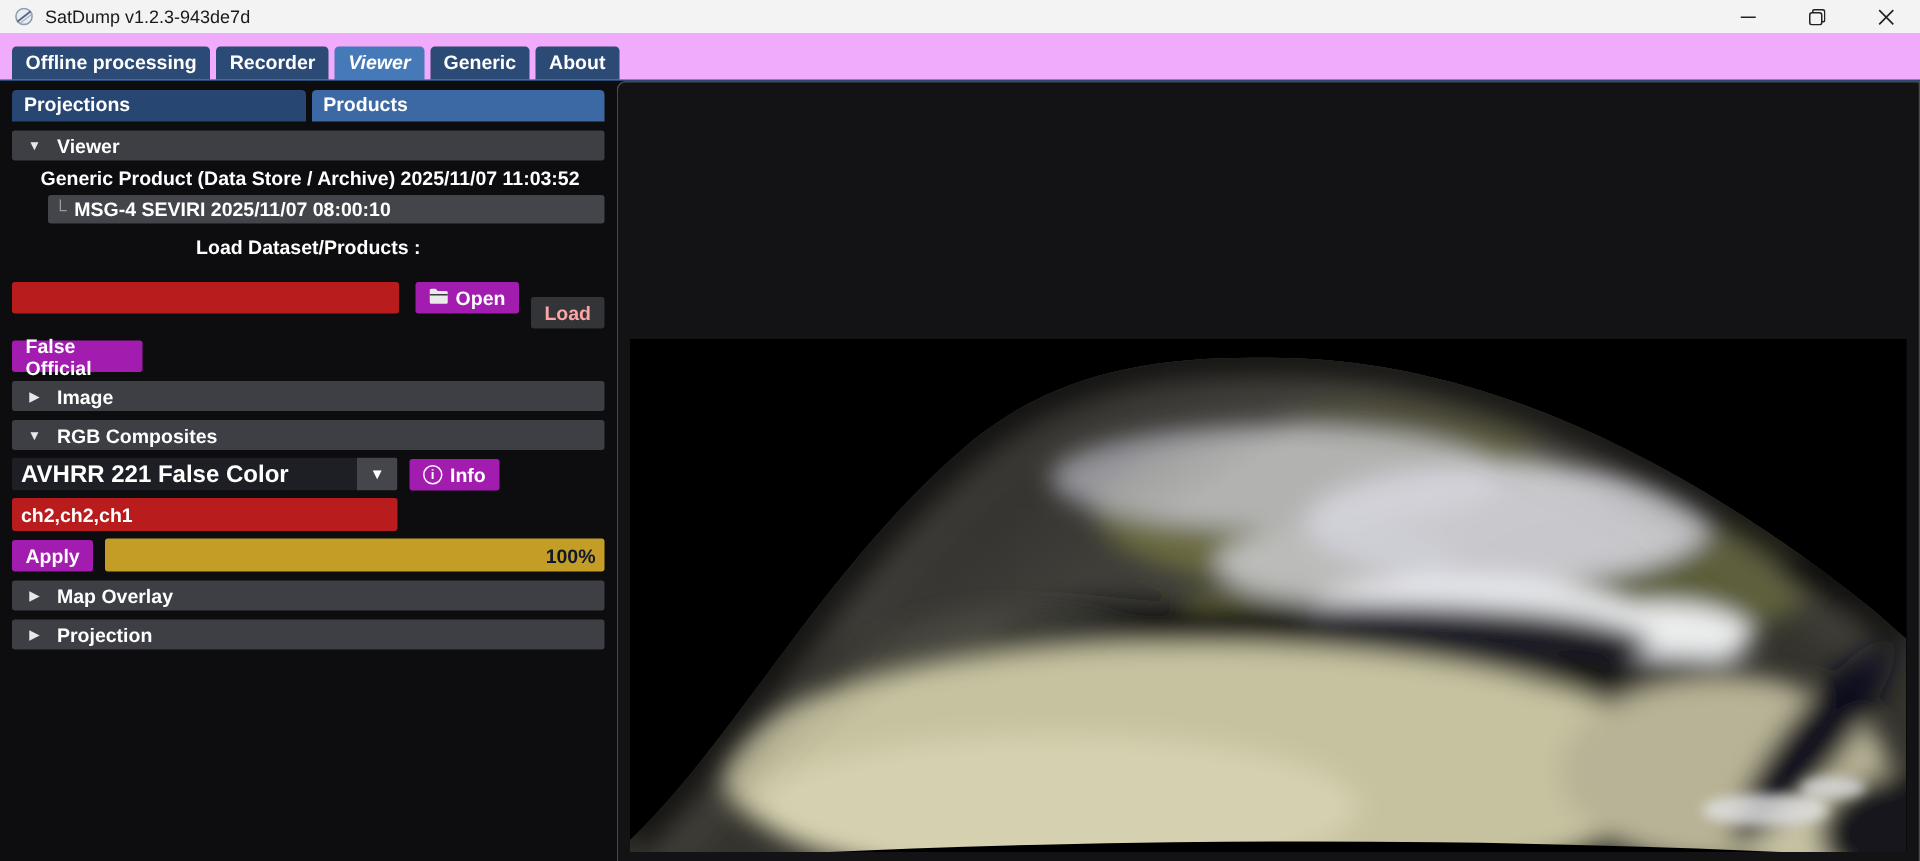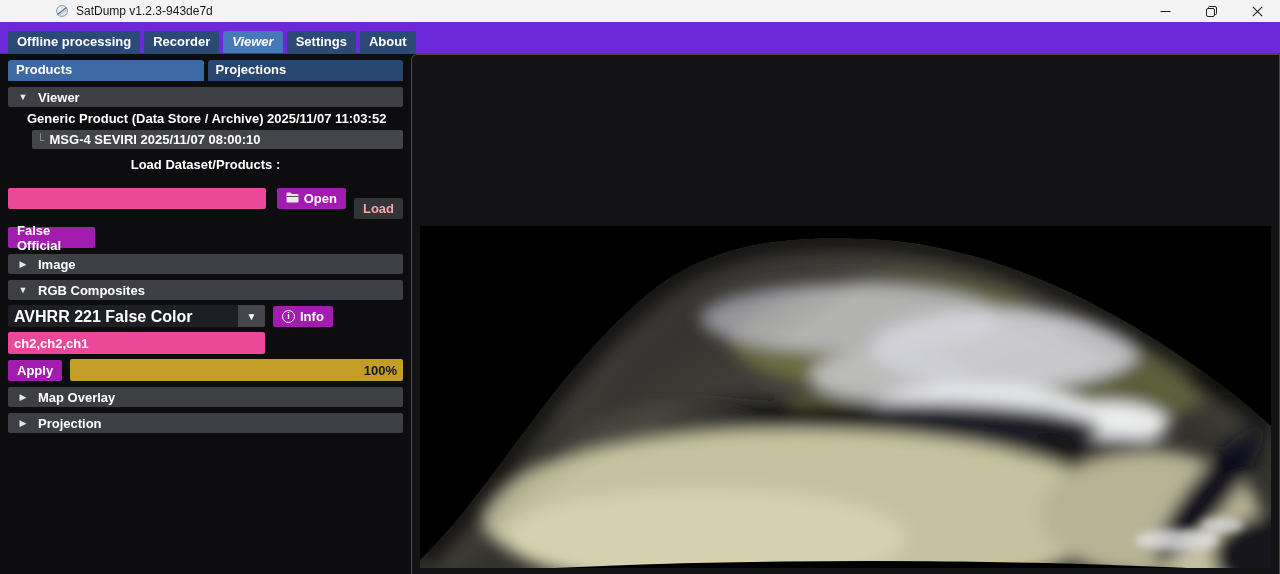--- a/index.html
+++ b/index.html
@@ -1,29 +1,29 @@
 <!DOCTYPE html>
 <html><head>
 <meta charset="utf-8">
 <style>
   * { margin:0; padding:0; box-sizing:border-box; }
   html,body { width:1280px; height:574px; overflow:hidden; background:#0d0d0f;
               font-family:"Liberation Sans","DejaVu Sans",sans-serif; }
 
   
-  .titlebar { height:22px; background:#f3f3f3; display:flex; align-items:center; position:relative;padding-left:46px; }
+  .titlebar { height:22px; background:#f3f3f3; display:flex; align-items:center; position:relative; }
   .titlebar .appicon { margin:0 7px 0 9px; display:flex; align-items:center; }
   .titlebar .title { font-size:12px; color:#191919; }
   .wincontrols { position:absolute; right:0; top:0; height:22px; display:flex; }
   .winbtn { width:46px; height:22px; display:flex; align-items:center; justify-content:center;
             color:#222; font-size:13px; }
   .winbtn svg { display:block; }
 
   
-  .tabbar { height:32px; background:#6d28d9; padding:9px 0 0 8px; position:relative; }
+  .tabbar { height:32px; background:#f0abfc; padding:9px 0 0 8px; position:relative; }
   .tabbar .tabs { display:flex; gap:4px; height:22px; }
   .tab { background:#2b4a76; color:#fff; font-size:13px; font-weight:700;
          padding:3px 9px 0 9px; border-radius:3px 3px 0 0; height:22px; white-space:nowrap; }
   .tab.active { background:#4579b8;font-style:italic; }
   .tabline { position:absolute; left:0; right:0; bottom:0; height:1px; background:#2a4a74; }
 
   
   .content { display:flex; height:520px; }
   .sidebar { width:411px; padding:6px 8px 0 8px; flex:none; }
   .viewer  { flex:1; border:1px solid #4a4a4a; border-radius:6px 0 0 0; border-bottom:none;
@@ -40,21 +40,21 @@
   .collapsible .arrow { width:30px; text-align:center; font-size:9px; color:#e8e8e8; }
 
   .treeitem { color:#fff; font-size:13px; font-weight:700; padding:2px 0 2px 19px; margin-top:2px; }
   .treeitem.selected { background:#44454b; border-radius:2px; margin-left:24px; padding-left:4px;
                        display:flex; align-items:center; gap:5px; }
   .treeitem .branch { color:#9a9a9a; font-weight:400; font-size:12px; }
 
   .label { color:#fff; font-size:13px; font-weight:700; margin:8px 0 5px 0;text-align:center; }
 
   .row { display:flex; gap:8px; align-items:center; }
-  .textinput { background:#ec4899; border:none; border-radius:2px; height:21px; color:#fff;
+  .textinput { background:#b91c1c; border:none; border-radius:2px; height:21px; color:#fff;
                font-size:13px; font-weight:700; padding:0 6px; outline:none;
                font-family:"Liberation Sans","DejaVu Sans",sans-serif; }
   .btn { background:#a21caf; border-radius:2px; color:#fff; font-size:13px; font-weight:700;
          height:21px; display:flex; align-items:center; justify-content:center; padding:0 9px; gap:5px; }
   .btn.disabled { background:#333438; color:#fca5a5;margin-top:21px; }
 
   .combo { display:flex; width:257px; height:22px; border-radius:2px; overflow:hidden; }
   .combo .val { flex:1; background:#1e1f24; color:#fff; font-size:16px; font-weight:700;
                 padding:3px 0 0 6px; }
   .combo .arrowbox { width:27px; background:#45464c; color:#fff; font-size:10px;
@@ -103,33 +103,33 @@
       </svg>
     </div>
   </div>
 </div>
 
 <div class="tabbar">
   <div class="tabs">
     <div class="tab">Offline processing</div>
     <div class="tab">Recorder</div>
     <div class="tab active">Viewer</div>
-    <div class="tab">Settings</div>
+    <div class="tab">Generic</div>
     <div class="tab">About</div>
   </div>
   <div class="tabline"></div>
 </div>
 
 <div class="content">
 
   <div class="sidebar">
 
     <div class="ptabs">
+      <div class="ptab">Projections</div>
       <div class="ptab active">Products</div>
-      <div class="ptab">Projections</div>
     </div>
 
     <div class="collapsible">
       <span class="arrow">▼</span>
       <span>Viewer</span>
     </div>
 
     <div class="treeitem">Generic Product (Data Store / Archive) 2025/11/07 11:03:52</div>
 
     <div class="treeitem selected">

